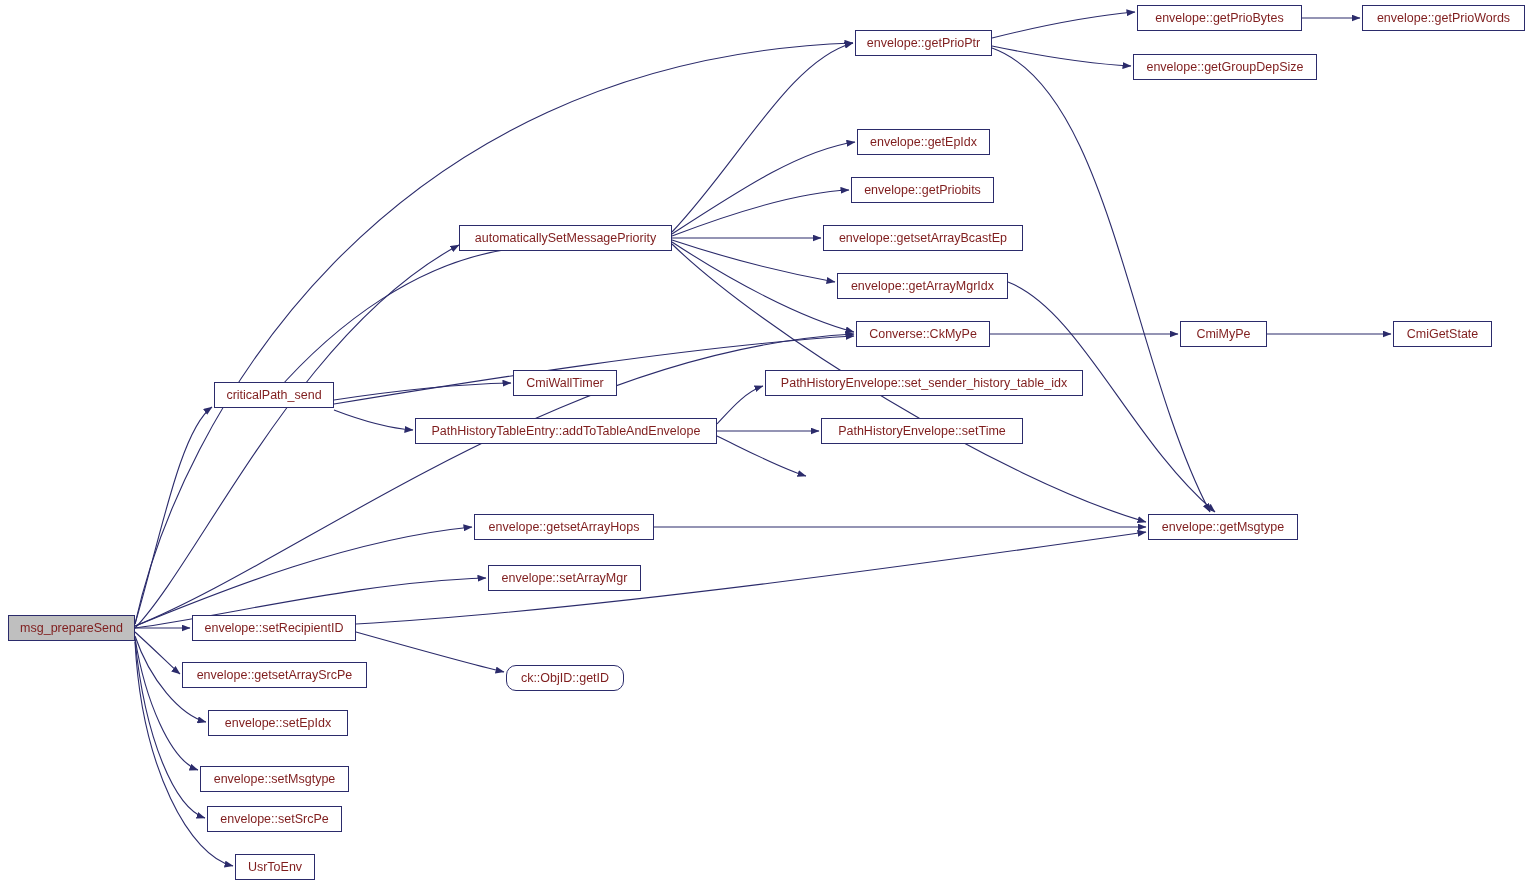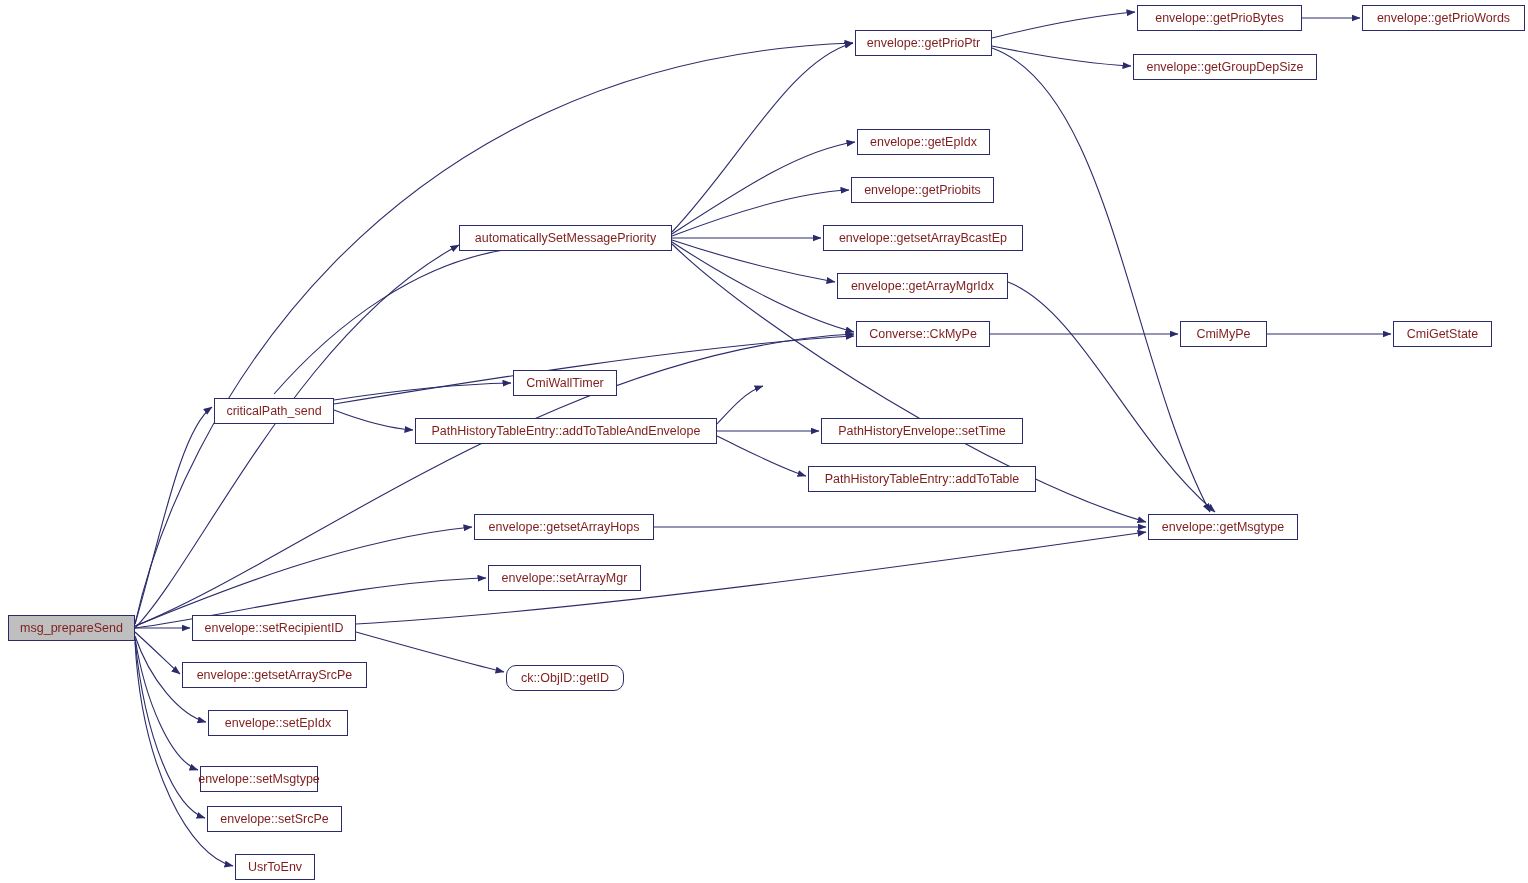--- a/index.html
+++ b/index.html
@@ -109,28 +109,28 @@
   <div class="node" style="left:1137px; top:5px; width:165px;">envelope::getPrioBytes</div>
   <div class="node" style="left:1362px; top:5px; width:163px;">envelope::getPrioWords</div>
   <div class="node" style="left:1133px; top:54px; width:184px;">envelope::getGroupDepSize</div>
   <div class="node" style="left:857px; top:129px; width:133px;">envelope::getEpIdx</div>
   <div class="node" style="left:851px; top:177px; width:143px;">envelope::getPriobits</div>
   <div class="node" style="left:823px; top:225px; width:200px;">envelope::getsetArrayBcastEp</div>
   <div class="node" style="left:837px; top:273px; width:171px;">envelope::getArrayMgrIdx</div>
   <div class="node" style="left:856px; top:321px; width:134px;">Converse::CkMyPe</div>
   <div class="node" style="left:1180px; top:321px; width:87px;">CmiMyPe</div>
   <div class="node" style="left:1393px; top:321px; width:99px;">CmiGetState</div>
-  <div class="node" style="left:214px; top:398px; width:120px;">criticalPath_send</div>
+  <div class="node" style="left:214px; top:382px; width:120px;">criticalPath_send</div>
   <div class="node" style="left:513px; top:370px; width:104px;">CmiWallTimer</div>
   <div class="node" style="left:415px; top:418px; width:302px;">PathHistoryTableEntry::addToTableAndEnvelope</div>
+  <div class="node" style="left:765px; top:370px; width:318px;">PathHistoryEnvelope::set_sender_history_table_idx</div>
   <div class="node" style="left:821px; top:418px; width:202px;">PathHistoryEnvelope::setTime</div>
-  <div class="node" style="left:808px; top:466px; width:228px;">PathHistoryTableEntry::addToTable</div>
   <div class="node" style="left:474px; top:514px; width:180px;">envelope::getsetArrayHops</div>
   <div class="node" style="left:1148px; top:514px; width:150px;">envelope::getMsgtype</div>
   <div class="node" style="left:488px; top:565px; width:153px;">envelope::setArrayMgr</div>
   <div class="node" style="left:192px; top:615px; width:164px;">envelope::setRecipientID</div>
   <div class="node" style="left:506px; top:665px; width:118px;border-radius:10px;">ck::ObjID::getID</div>
   <div class="node" style="left:182px; top:662px; width:185px;">envelope::getsetArraySrcPe</div>
   <div class="node" style="left:208px; top:710px; width:140px;">envelope::setEpIdx</div>
-  <div class="node" style="left:200px; top:766px; width:118px;">envelope::setMsgtype</div>
+  <div class="node" style="left:200px; top:766px; width:149px;">envelope::setMsgtype</div>
   <div class="node" style="left:207px; top:806px; width:135px;">envelope::setSrcPe</div>
   <div class="node" style="left:235px; top:854px; width:80px;">UsrToEnv</div>
 </div>
 
 </body></html>

